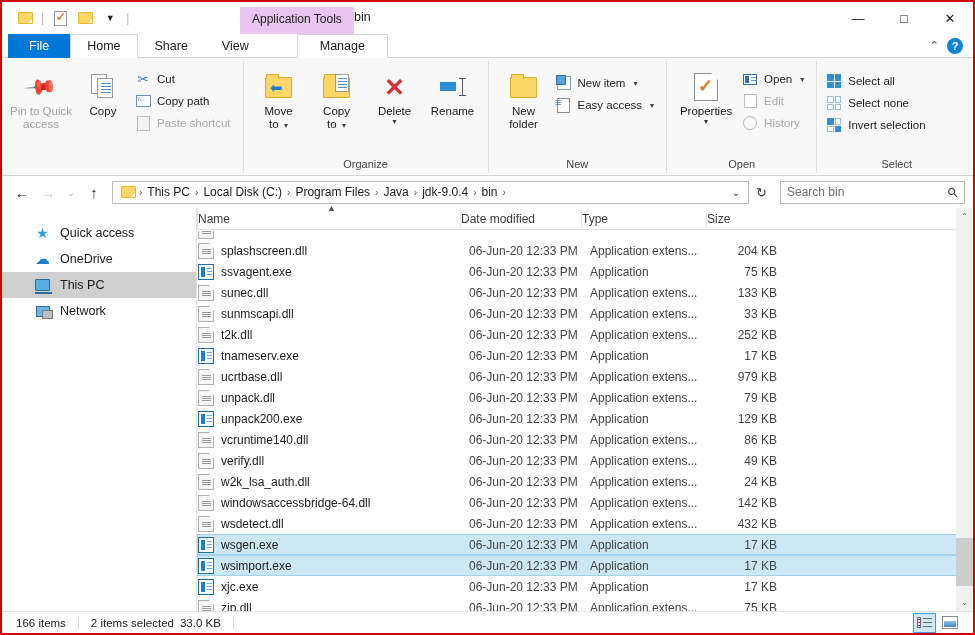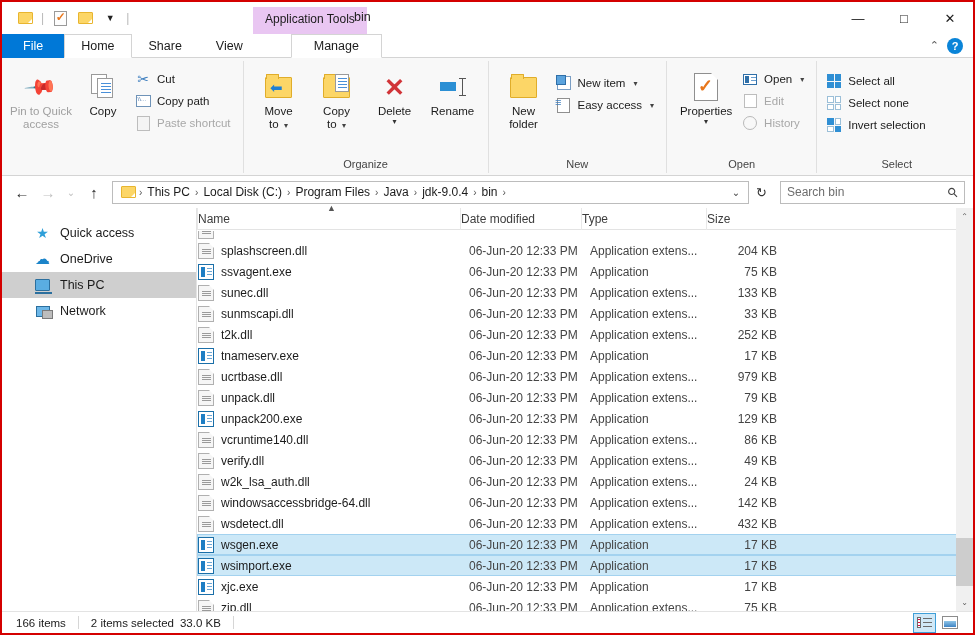--- a/index.html
+++ b/index.html
@@ -37,40 +37,41 @@
     width: 13px; height: 15px; background: #fdfdfd; border: 1px solid #9a9a9a;
     position: relative;
   }
   .prop-glyph::after {
     content: "✓"; position: absolute; left: 1px; top: -2px;
     font-size: 12px; color: #e8761b; font-weight: bold;
   }
   .qat-caret { font-size: 9px; color: #222; padding: 0 1px; }
 
   .tab-apptools {
-    position: absolute; left: 251px; top: 5px;
+    position: absolute; left: 238px; top: 5px;
     height: 27px; padding: 5px 12px 0 12px;
     background: #e9c6f2; color: #1b1b1b; font-size: 12px;
     text-align: center;
   }
   .win-title {
     position: absolute; left: 352px; top: 8px;
     font-size: 12.5px; color: #1b1b1b;
   }
   .wbtns { margin-left: auto; display: flex; height: 32px; }
   .wbtn {
     width: 46px; height: 32px; display: flex; align-items: center;
     justify-content: center; font-size: 13px; color: #1b1b1b;
   }
 
   
   .tabstrip {
     height: 24px; display: flex; align-items: stretch;
     background: #ffffff; flex: none; position: relative;
     border-bottom: 1px solid #d4d4d4;
+    padding-left: 6px;
   }
   .tab {
     padding: 0 16px; display: flex; align-items: center;
     font-size: 12.5px; color: #1b1b1b; height: 24px;
     border: 1px solid transparent;
   }
   .tab.file { background: #0078d7; color: #fff; padding: 0 20px; }
   .tab.active {
     background: #ffffff; border: 1px solid #d4d4d4; border-bottom-color: #ffffff;
     position: relative; z-index: 3;

